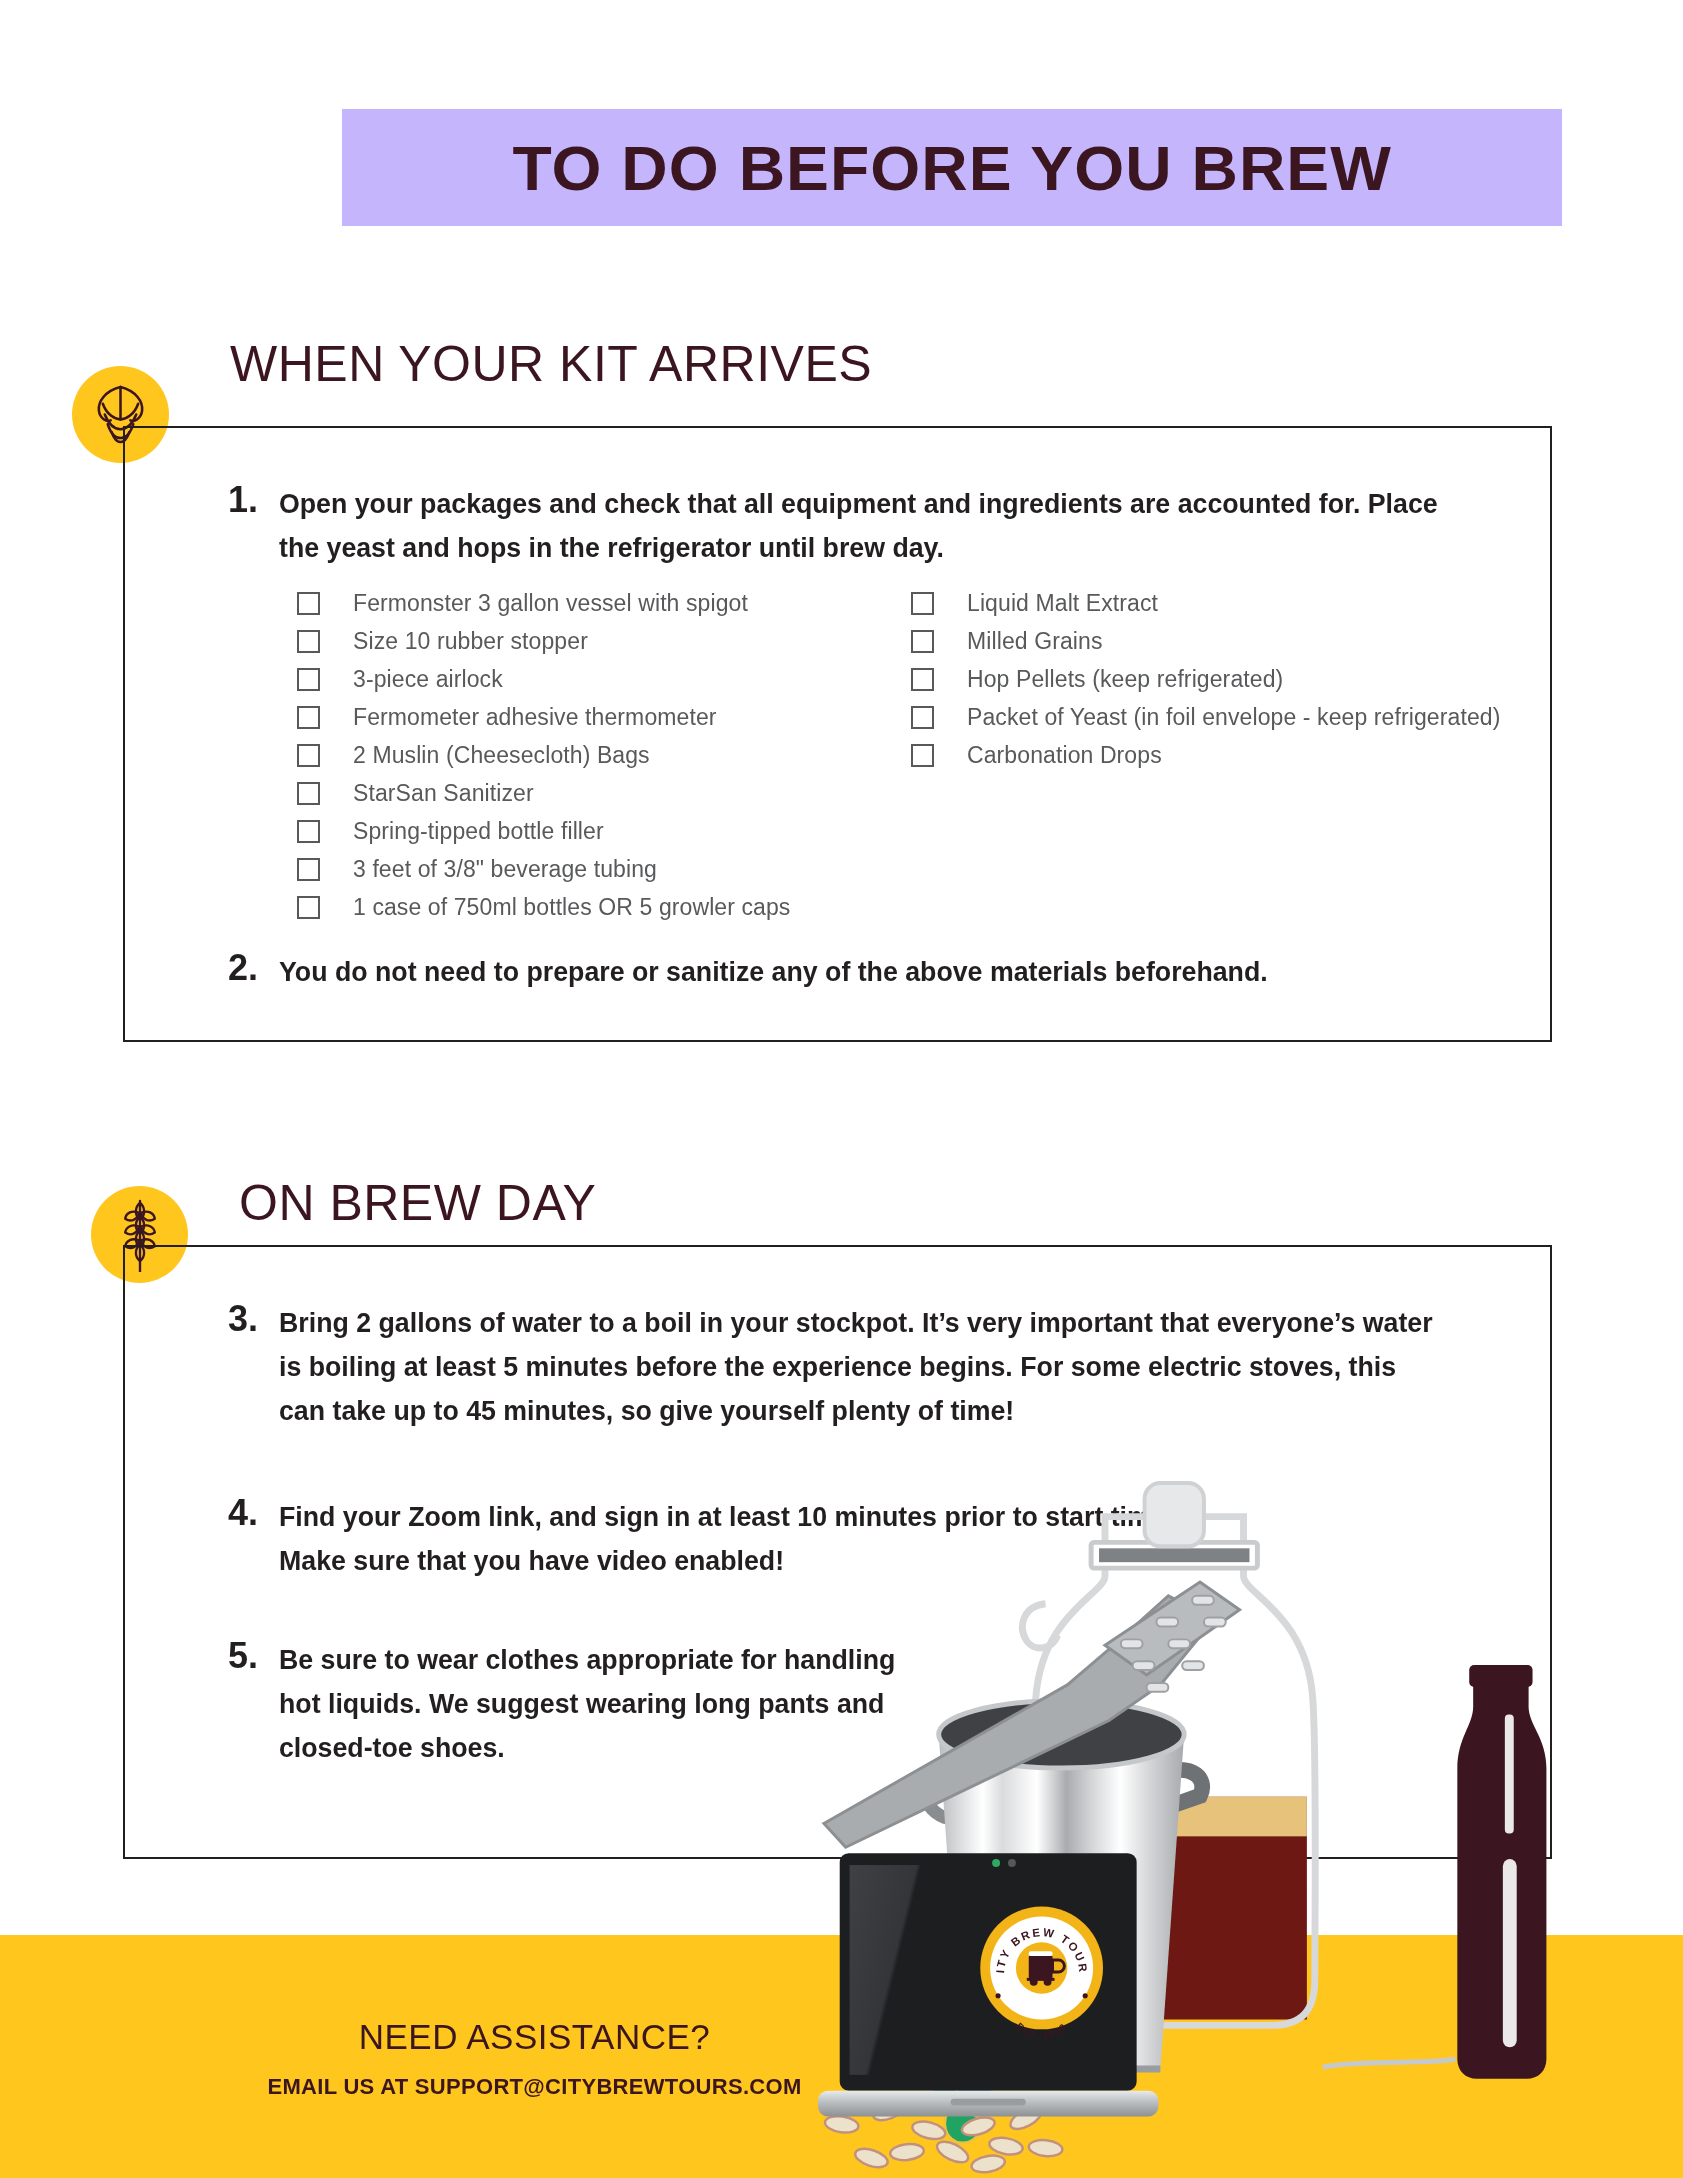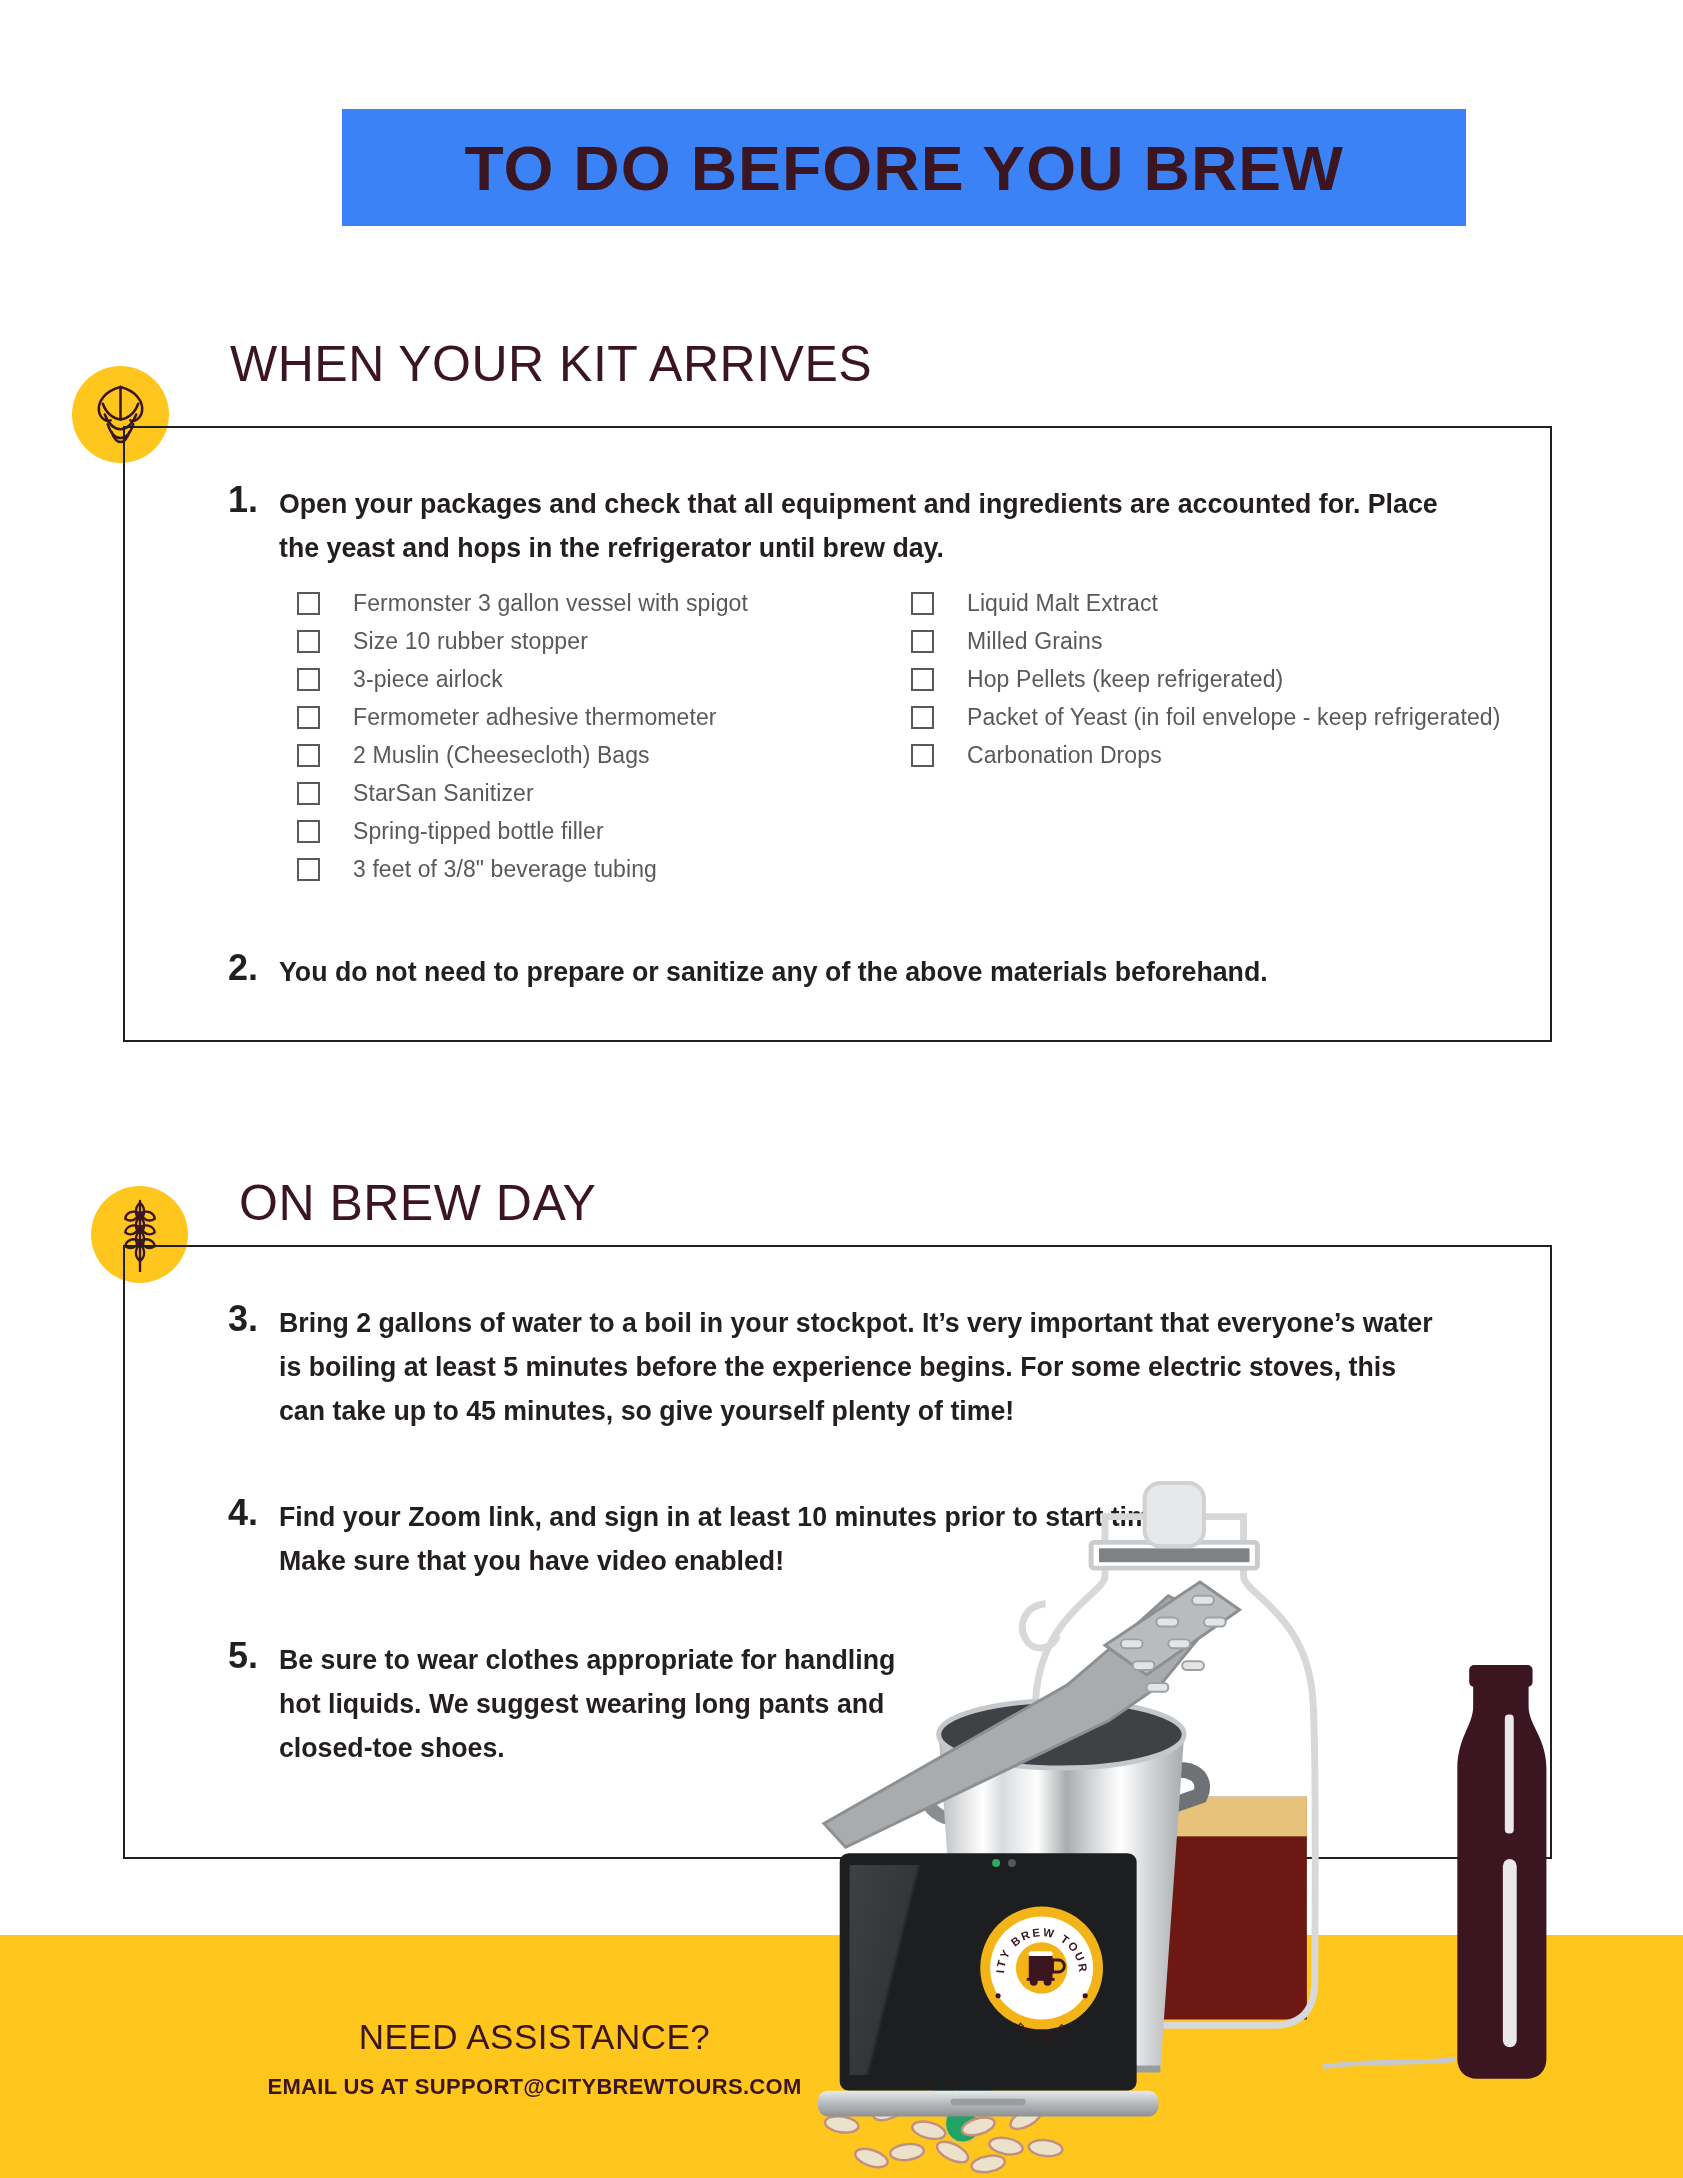--- a/index.html
+++ b/index.html
@@ -14,23 +14,23 @@
     overflow: hidden;
     font-family: "Liberation Sans", sans-serif;
     color: #3b1620;
   }
 
   
   #title-banner {
     position: absolute;
     left: 342px;
     top: 109px;
-    width: 1124px;
+    width: 1220px;
     height: 117px;
-    background: #3b82f6;
+    background: #c4b5fd;
     display: flex;
     align-items: center;
     justify-content: center;
   }
   #title-banner .title-text {
     font-family: "Liberation Sans Narrow", "Liberation Sans", sans-serif;
     font-weight: 700;
     font-size: 63px;
     letter-spacing: 1px;
     color: #3b1620;
@@ -251,20 +251,24 @@
         <span class="checkbox"></span>
         <span class="check-label">StarSan Sanitizer</span>
       </div>
     <div class="check-row">
         <span class="checkbox"></span>
         <span class="check-label">Spring-tipped bottle filler</span>
       </div>
     <div class="check-row">
         <span class="checkbox"></span>
         <span class="check-label">3 feet of 3/8" beverage tubing</span>
+      </div>
+    <div class="check-row">
+        <span class="checkbox"></span>
+        <span class="check-label">1 case of 750ml bottles OR 5 growler caps</span>
       </div>
   </div>
   <div class="check-col" id="col-right">
     <div class="check-row">
         <span class="checkbox"></span>
         <span class="check-label">Liquid Malt Extract</span>
       </div>
     <div class="check-row">
         <span class="checkbox"></span>
         <span class="check-label">Milled Grains</span>

